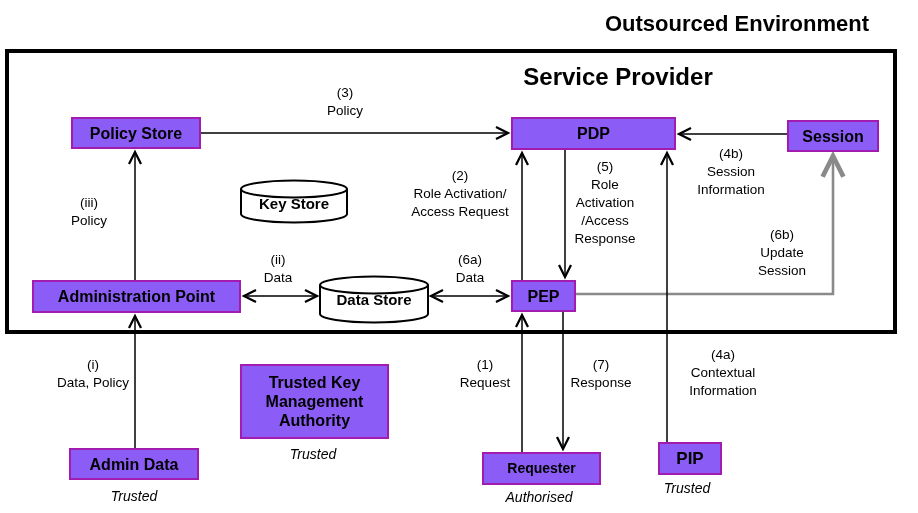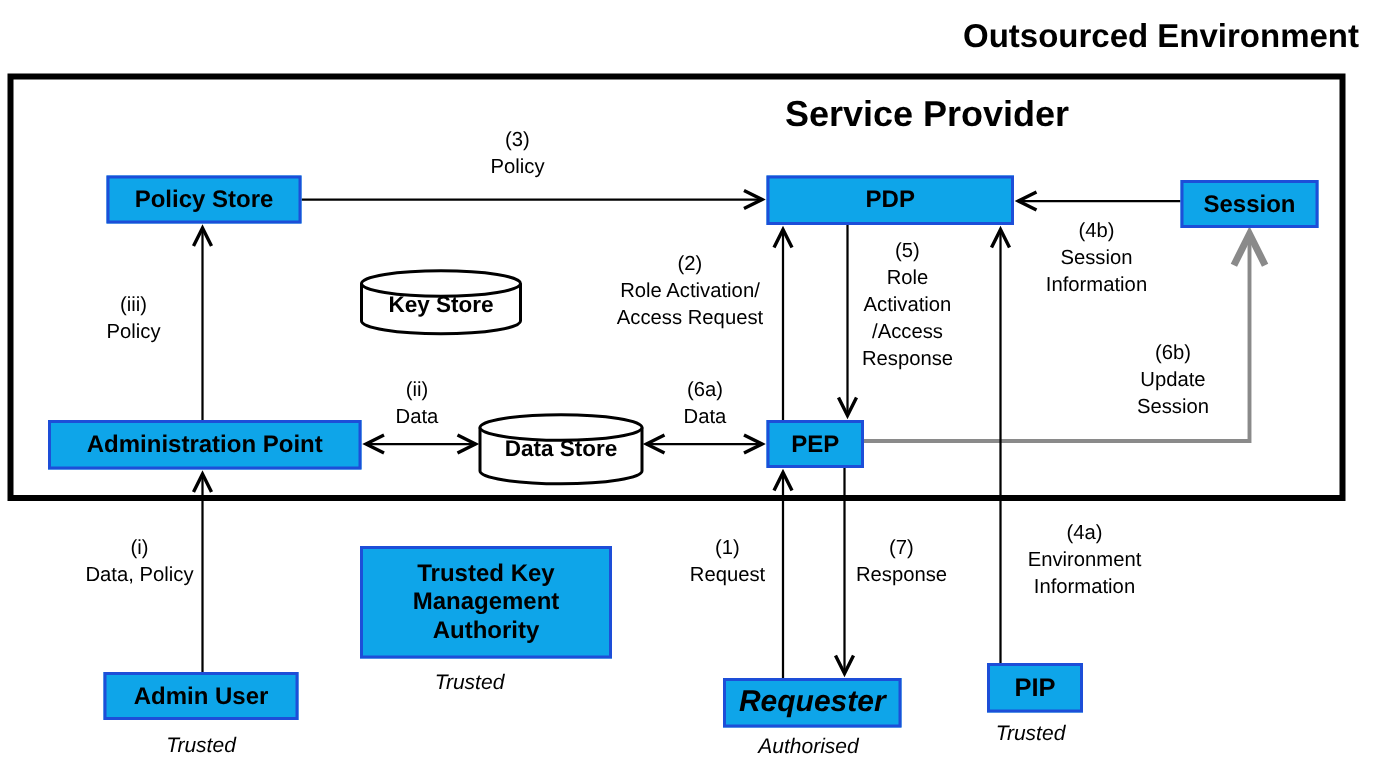--- a/index.html
+++ b/index.html
@@ -14,21 +14,21 @@
   }
   .boundary{
     position:absolute;border:4px solid #000;background:transparent;
     box-sizing:border-box;
   }
   .boundary-label{
     position:absolute;transform:translateX(-50%);font-weight:700;
     font-size:24px;white-space:nowrap;
   }
   .node{
-    position:absolute;box-sizing:border-box;border:2px solid #1d4ed8;background:#0ea5e9;
+    position:absolute;box-sizing:border-box;border:2px solid #a21caf;background:#8b5cf6;
     display:flex;align-items:center;justify-content:center;text-align:center;
     font-weight:700;font-size:16px;line-height:19px;white-space:pre-line;
   }
   .cyl-label{
     position:absolute;transform:translateX(-50%);font-weight:700;font-size:15px;
     white-space:nowrap;
     text-align:right;
   }
   .edge-label{
     position:absolute;transform:translateX(-50%);text-align:center;
@@ -84,35 +84,35 @@
       <path d="M241,189 L241,214 A53,8.5 0 0 0 347,214 L347,189" fill="#fff" stroke="#000" stroke-width="2"></path>
       <ellipse cx="294" cy="189" rx="53" ry="8.5" fill="#fff" stroke="#000" stroke-width="2"></ellipse>
     </g>
 
     <g>
       <path d="M320,285 L320,314 A54,8.5 0 0 0 428,314 L428,285" fill="#fff" stroke="#000" stroke-width="2"></path>
       <ellipse cx="374" cy="285" rx="54" ry="8.5" fill="#fff" stroke="#000" stroke-width="2"></ellipse>
     </g>
   </svg>
 
-  <div class="title" style="left:774px;top:11px;text-align:center;">Outsourced Environment</div>
+  <div class="title" style="left:737px;top:11px;text-align:center;">Outsourced Environment</div>
 
   <div class="boundary" style="left:5px;top:49px;width:892px;height:285px;"></div>
   <div class="boundary-label" style="left:618px;top:63px;">Service Provider</div>
 
   <div class="node" style="left:71px;top:117px;width:130px;height:32px;">Policy Store</div>
   <div class="node" style="left:511px;top:117px;width:165px;height:33px;">PDP</div>
   <div class="node" style="left:787px;top:120px;width:92px;height:32px;">Session</div>
   <div class="node" style="left:32px;top:280px;width:209px;height:33px;">Administration Point</div>
   <div class="node" style="left:511px;top:280px;width:65px;height:32px;">PEP</div>
-  <div class="node" style="left:69px;top:448px;width:130px;height:32px;">Admin User</div>
-  <div class="node" style="left:240px;top:364px;width:168px;height:75px;">Trusted Key
+  <div class="node" style="left:69px;top:448px;width:130px;height:32px;">Admin Data</div>
+  <div class="node" style="left:240px;top:364px;width:149px;height:75px;">Trusted Key
 Management
 Authority</div>
-  <div class="node" style="left:482px;top:452px;width:119px;height:33px;font-size:20px;font-style:italic;">Requester</div>
+  <div class="node" style="left:482px;top:452px;width:119px;height:33px;font-size:14px;">Requester</div>
   <div class="node" style="left:658px;top:442px;width:64px;height:33px;font-size:17px;">PIP</div>
 
   <div class="cyl-label" style="left:294px;top:195px;">Key Store</div>
   <div class="cyl-label" style="left:374px;top:291px;">Data Store</div>
 
   <div class="edge-label" style="left:345px;top:84px;">(3)
 Policy</div>
   <div class="edge-label" style="left:89px;top:194px;">(iii)
 Policy</div>
   <div class="edge-label" style="left:460px;top:167px;">(2)
@@ -133,21 +133,21 @@
 Data</div>
   <div class="edge-label" style="left:470px;top:251px;">(6a)
 Data</div>
   <div class="edge-label" style="left:93px;top:356px;">(i)
 Data, Policy</div>
   <div class="edge-label" style="left:485px;top:356px;">(1)
 Request</div>
   <div class="edge-label" style="left:601px;top:356px;">(7)
 Response</div>
   <div class="edge-label" style="left:723px;top:346px;">(4a)
-Environment
+Contextual
 Information</div>
 
   <div class="note" style="left:134px;top:488px;">Trusted</div>
   <div class="note" style="left:313px;top:446px;">Trusted</div>
   <div class="note" style="left:539px;top:489px;">Authorised</div>
   <div class="note" style="left:687px;top:480px;">Trusted</div>
 
 </div>
 
 </body></html>

